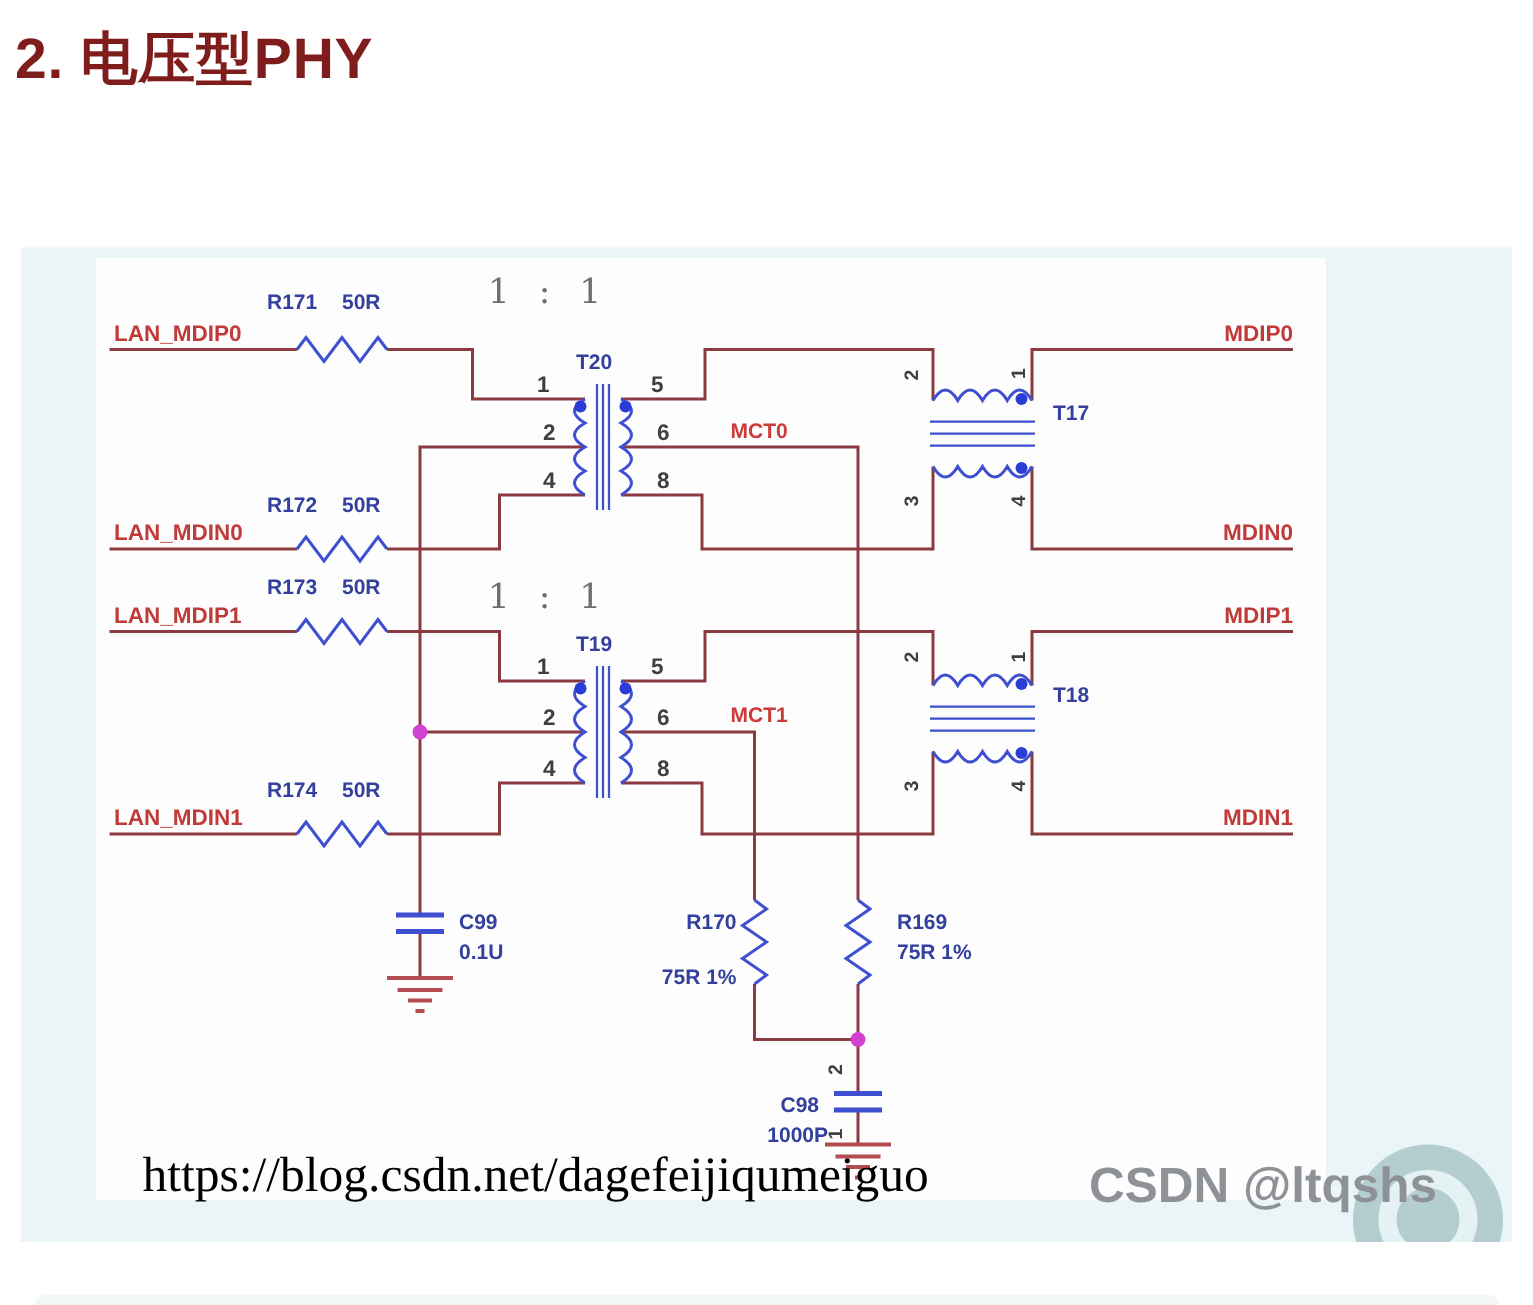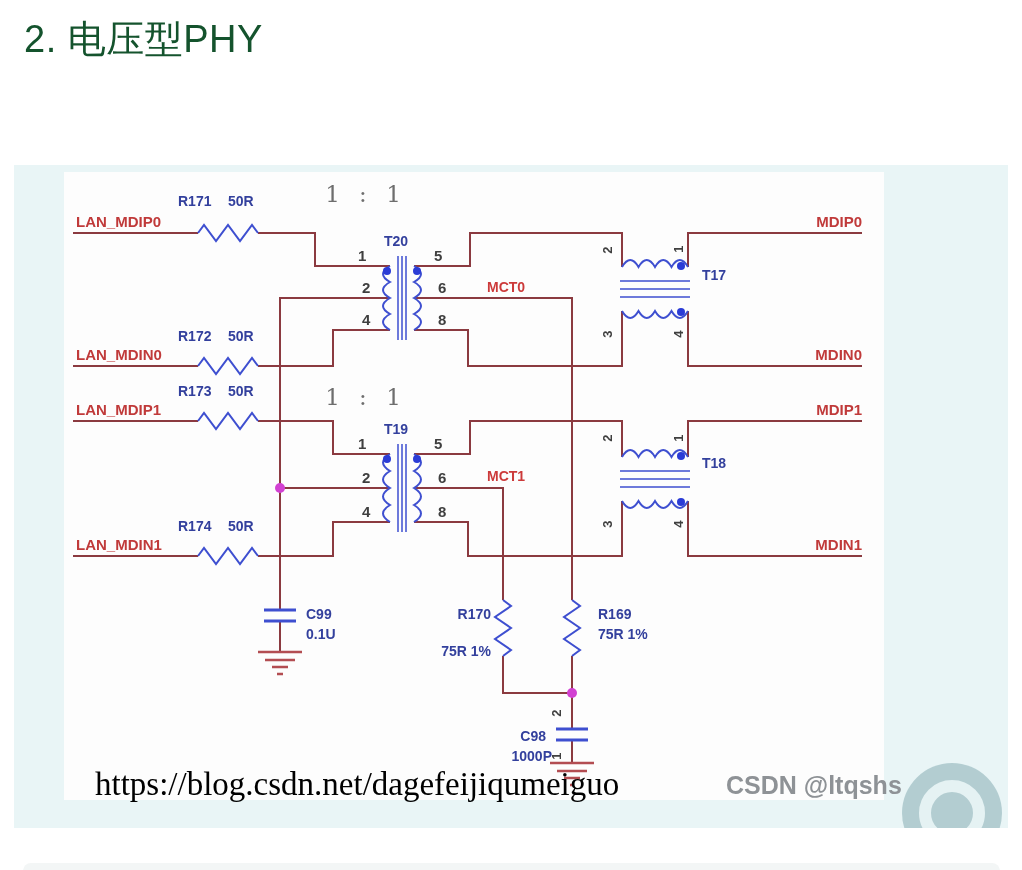--- a/index.html
+++ b/index.html
@@ -1,19 +1,19 @@
 <!DOCTYPE html>
 <html><head>
 <meta charset="utf-8">
 <style>
   html,body{margin:0;padding:0;background:#ffffff;}
   .page{position:relative;width:1022px;height:870px;overflow:hidden;background:#ffffff;
         font-family:"Liberation Sans","DejaVu Sans",sans-serif;}
-  .heading{position:absolute;left:24px;top:14px;margin:0;font-size:38px;font-weight:normal;
-           color:#14532d;letter-spacing:0.5px;}
+  .heading{position:absolute;left:10px;top:14px;margin:0;font-size:38px;font-weight:bold;
+           color:#7f1d1d;letter-spacing:0.5px;}
   .para{position:absolute;left:15px;top:99px;margin:0;font-size:30px;color:#515151;}
   .figure{position:absolute;left:14px;top:165px;width:994px;height:663px;margin:0;
           background:#e9f5f6;overflow:hidden;}
   .figure svg{position:absolute;left:0;top:0;}
   
   .w{stroke:#8b3a40;stroke-width:2;fill:none;}
   .bl{stroke:#3e4fd0;stroke-width:2;fill:none;}
   .plate{stroke:#3e4fd0;stroke-width:3.2;fill:none;}
   .core{stroke:#3e4fd0;stroke-width:1.5;fill:none;}
   .gnd{stroke:#b34d52;stroke-width:2.6;fill:none;}
@@ -23,21 +23,21 @@
   .navy{fill:#33409d;font-size:14px;font-weight:bold;}
   .port{fill:#c03a3a;font-size:15px;font-weight:bold;}
   .net{fill:#cc3a3a;font-size:14px;font-weight:bold;}
   .pin{fill:#3f3f3f;font-size:15px;font-weight:bold;}
   .pinrot{fill:#3f3f3f;font-size:13px;font-weight:bold;text-anchor:middle;}
   .ratio{fill:#6e6e6e;font-size:23px;letter-spacing:6px;font-family:"DejaVu Serif","Liberation Serif",serif;text-anchor:middle;}
   .end{text-anchor:end;}
   
   .wm-url{position:absolute;left:81px;top:601px;font-family:Liberation Serif, serif;
           font-size:33px;color:#000000;white-space:nowrap;}
-  .wm-credit{position:absolute;left:712px;top:606px;font-size:25px;font-weight:600;color:#8e9296;white-space:nowrap;}
+  .wm-credit{position:absolute;left:712px;top:606px;font-size:33px;font-weight:600;color:#8e9296;white-space:nowrap;}
   .next-block{position:absolute;left:23px;top:863px;width:977px;height:16px;background:#f3f6f6;
               border-radius:8px 8px 0 0;}
 </style>
 </head>
 <body>
 
 <div class="page">
 
   <h2 class="heading">2. 电压型PHY</h2>
 

